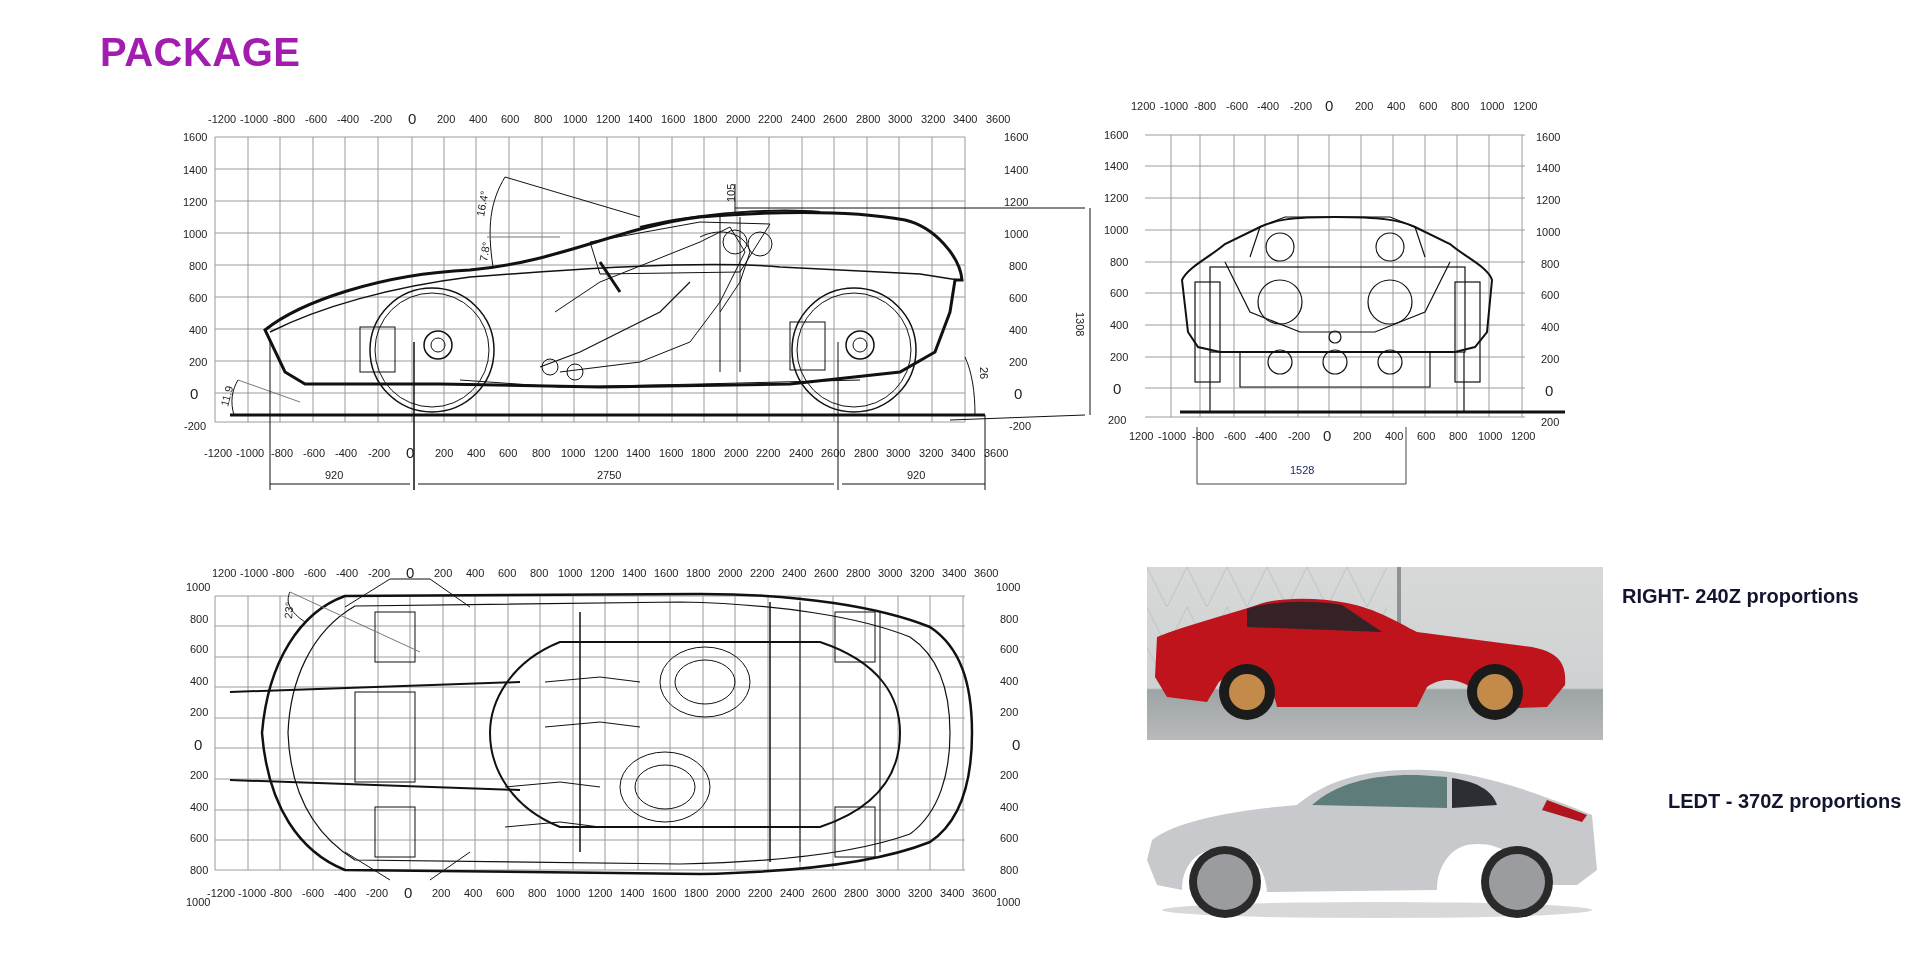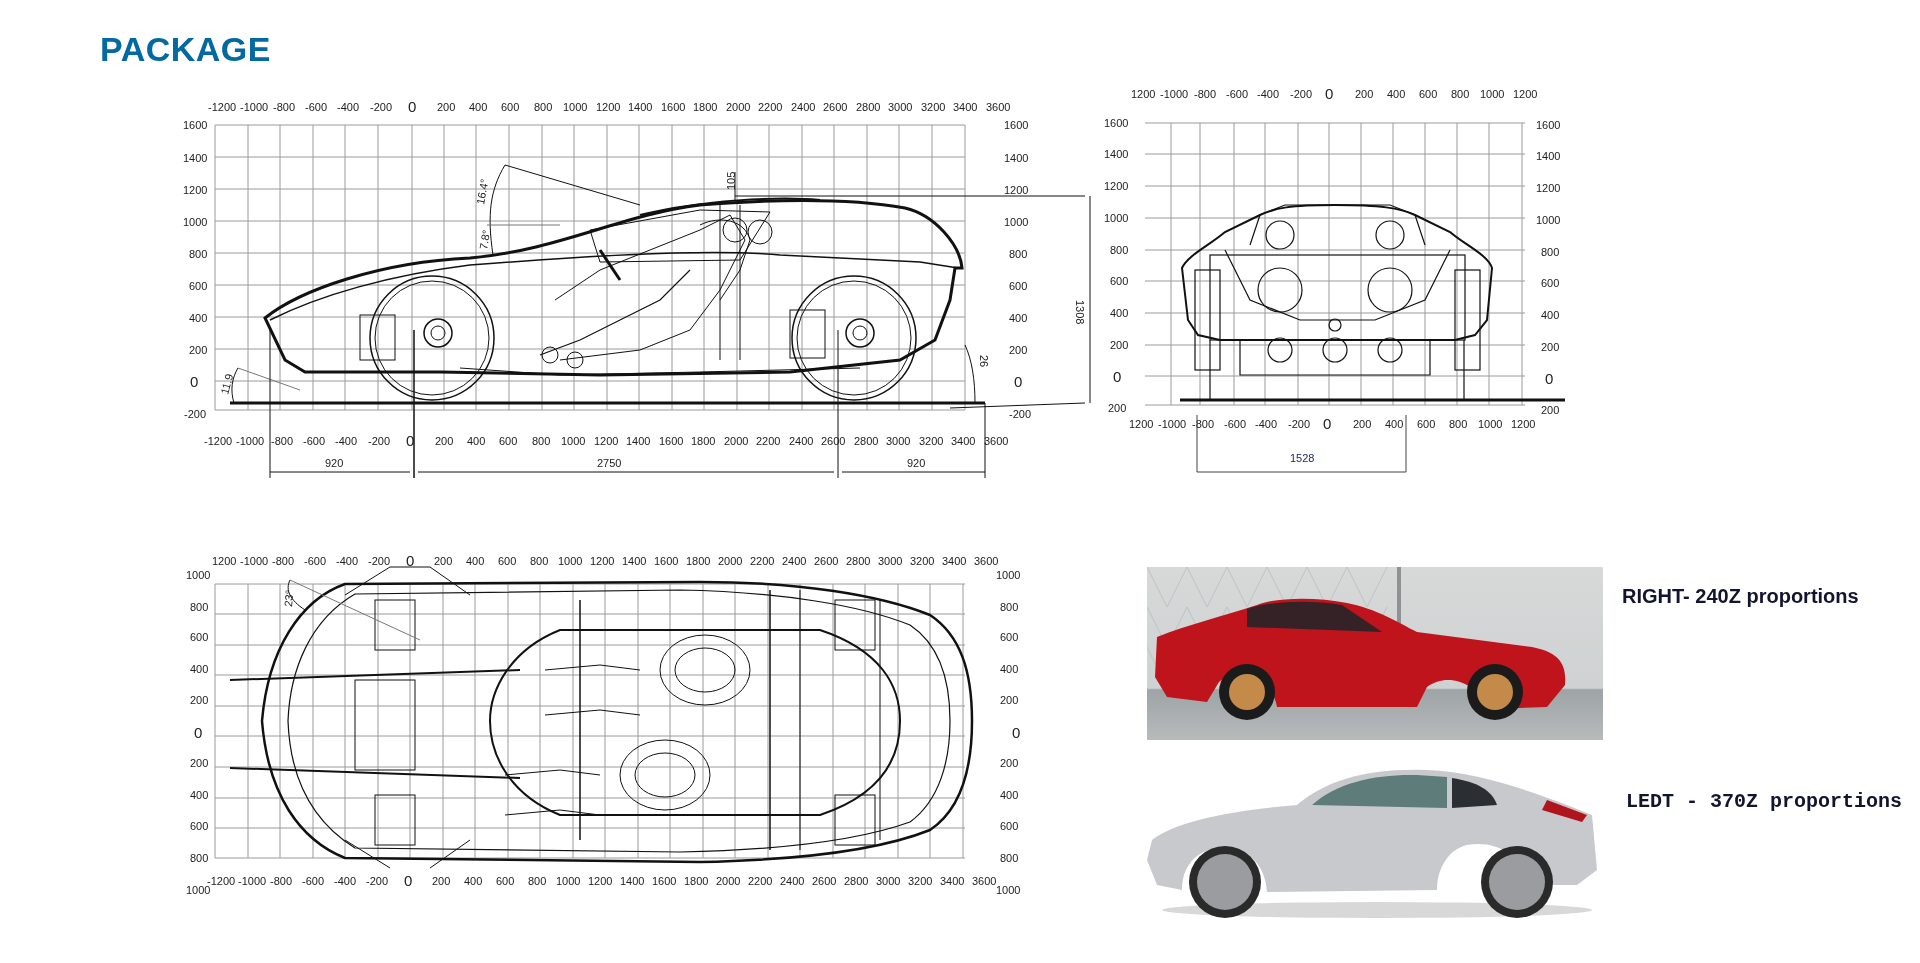--- a/index.html
+++ b/index.html
@@ -1,18 +1,18 @@
 <!DOCTYPE html>
 <html><head>
 <meta charset="utf-8">
 <style>
   html, body { margin:0; padding:0; background:#ffffff; }
   body { width:1920px; height:963px; position:relative; overflow:hidden; font-family:"Liberation Sans", sans-serif; color:#111; }
-  .title { position:absolute; left:100px; top:30px; font-size:34px; font-weight:700; color:#0369a1; letter-spacing:0.5px; font-family:"Liberation Sans", sans-serif; }
-  .panel { position:absolute; }
+  .title { position:absolute; left:100px; top:30px; font-size:40px; font-weight:700; color:#a21caf; letter-spacing:0.5px; font-family:"Liberation Sans", sans-serif; }
+  .panel { position:absolute;margin-top:12px; }
   .panel svg { position:absolute; left:0; top:0; overflow:visible; }
   .tick { font-size:11px; fill:#222; font-family:"Liberation Sans", sans-serif; }
   .tick.zero { font-size:15px; }
   .dim { font-size:11px; fill:#222; font-family:"Liberation Sans", sans-serif; }
   .dim.blue { fill:#1e2a66; }
   .grid line { stroke:#9a9a9a; stroke-width:1; }
   .photo { position:absolute; overflow:hidden; }
   .caption { position:absolute; font-size:20px; font-weight:700; color:#12152e; font-family:"Liberation Sans", sans-serif; white-space:nowrap;margin-top:28px; }
 </style>
 </head>
@@ -486,13 +486,13 @@
     <path d="M5,80 C30,60 90,50 150,45 C180,20 220,8 280,10 C330,12 380,30 420,45 L445,55 L450,110 L430,125 L380,125 C375,95 350,80 320,85 C300,90 290,110 290,130 L120,132 C118,100 95,85 70,88 C45,92 35,110 35,130 L10,125 L0,100 Z" fill="#c8c9cc"></path>
     <path d="M165,45 C190,22 230,14 270,15 L300,17 L300,48 Z" fill="#5e7c7a"></path>
     <path d="M305,18 C330,22 345,30 350,45 L305,48 Z" fill="#2b2f33"></path>
     <path d="M400,40 L440,55 L435,62 L395,50 Z" fill="#b0141c"></path>
     <circle cx="78" cy="122" r="36" fill="#2a2a2a"></circle>
       <circle cx="78" cy="122" r="28" fill="#9a9ca0"></circle>
     <circle cx="370" cy="122" r="36" fill="#2a2a2a"></circle>
       <circle cx="370" cy="122" r="28" fill="#9a9ca0"></circle>
   </svg>
 </div>
-<div class="caption" style="left:1626px;top:762px;font-family:Liberation Mono, monospace;">LEDT - 370Z proportions</div>
+<div class="caption" style="left:1668px;top:762px;">LEDT - 370Z proportions</div>
 
 </body></html>

